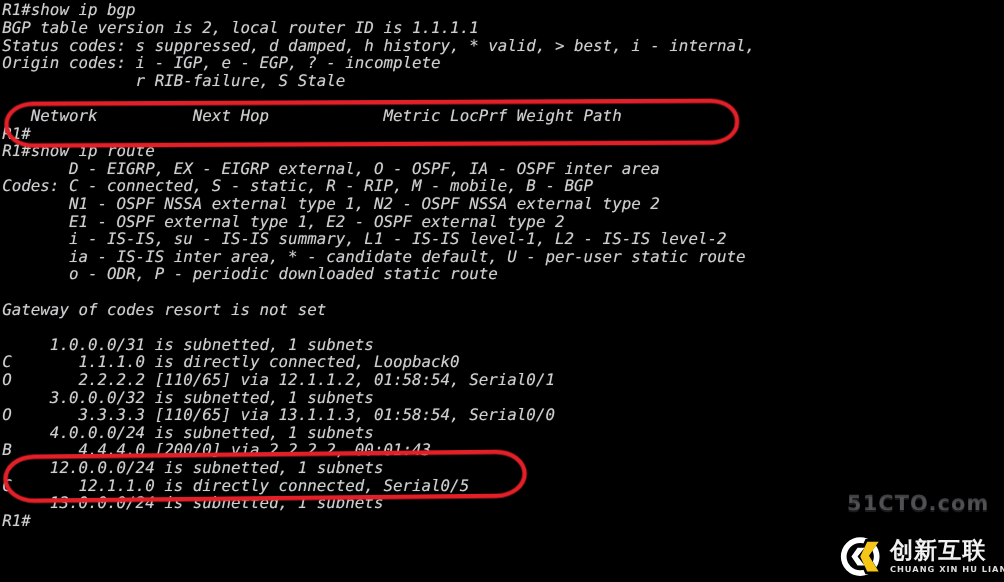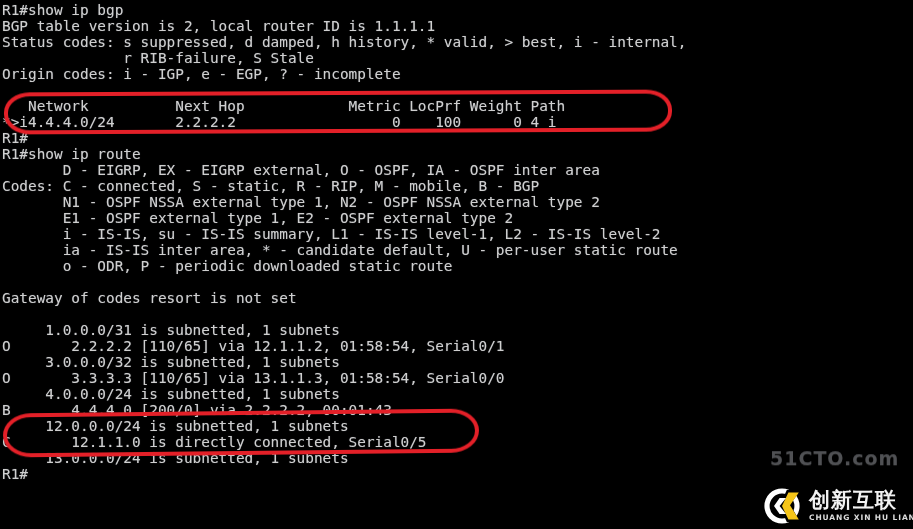--- a/index.html
+++ b/index.html
@@ -16,20 +16,21 @@
     font-family: "DejaVu Sans Mono", "Liberation Mono", monospace;
   }
   #terminal {
     position: absolute;
     left: 0;
     top: 0;
     width: 766px;
     height: 529px;
     padding: 2px 0 0 2px;
     box-sizing: border-box;
+    font-style: italic;
   }
   .line {
     display: block;
     height: 16px;
     line-height: 16px;
     font-size: 14.4px;
     letter-spacing: 0px;
     color: #cfcfcf;
     white-space: pre;
     text-shadow: 0 0 1px rgba(190,200,215,0.45);
@@ -114,38 +115,38 @@
 </head>
 <body>
 
 <div id="screen">
 
   <div id="terminal">
 
   <span class="line">R1#show ip bgp</span>
       <span class="line">BGP table version is 2, local router ID is 1.1.1.1</span>
       <span class="line">Status codes: s suppressed, d damped, h history, * valid, &gt; best, i - internal,</span>
+      <span class="line">Origin codes: i - IGP, e - EGP, ? - incomplete</span>
       <span class="line">              r RIB-failure, S Stale</span>
-      <span class="line">Origin codes: i - IGP, e - EGP, ? - incomplete</span>
       <span class="line blank"></span>
       <span class="line">   Network          Next Hop            Metric LocPrf Weight Path</span>
-      <span class="line">*&gt;i4.4.4.0/24       2.2.2.2                  0    100      0 4 i</span>
       <span class="line">R1#</span>
       <span class="line">R1#show ip route</span>
       <span class="line">       D - EIGRP, EX - EIGRP external, O - OSPF, IA - OSPF inter area</span>
       <span class="line">Codes: C - connected, S - static, R - RIP, M - mobile, B - BGP</span>
       <span class="line">       N1 - OSPF NSSA external type 1, N2 - OSPF NSSA external type 2</span>
       <span class="line">       E1 - OSPF external type 1, E2 - OSPF external type 2</span>
       <span class="line">       i - IS-IS, su - IS-IS summary, L1 - IS-IS level-1, L2 - IS-IS level-2</span>
       <span class="line">       ia - IS-IS inter area, * - candidate default, U - per-user static route</span>
       <span class="line">       o - ODR, P - periodic downloaded static route</span>
       <span class="line blank"></span>
       <span class="line">Gateway of codes resort is not set</span>
       <span class="line blank"></span>
       <span class="line">     1.0.0.0/31 is subnetted, 1 subnets</span>
+      <span class="line">C       1.1.1.0 is directly connected, Loopback0</span>
       <span class="line">O       2.2.2.2 [110/65] via 12.1.1.2, 01:58:54, Serial0/1</span>
       <span class="line">     3.0.0.0/32 is subnetted, 1 subnets</span>
       <span class="line">O       3.3.3.3 [110/65] via 13.1.1.3, 01:58:54, Serial0/0</span>
       <span class="line">     4.0.0.0/24 is subnetted, 1 subnets</span>
       <span class="line">B       4.4.4.0 [200/0] via 2.2.2.2, 00:01:43</span>
       <span class="line">     12.0.0.0/24 is subnetted, 1 subnets</span>
       <span class="line">C       12.1.1.0 is directly connected, Serial0/5</span>
       <span class="line">     13.0.0.0/24 is subnetted, 1 subnets</span>
       <span class="line">R1#</span>
     </div>

